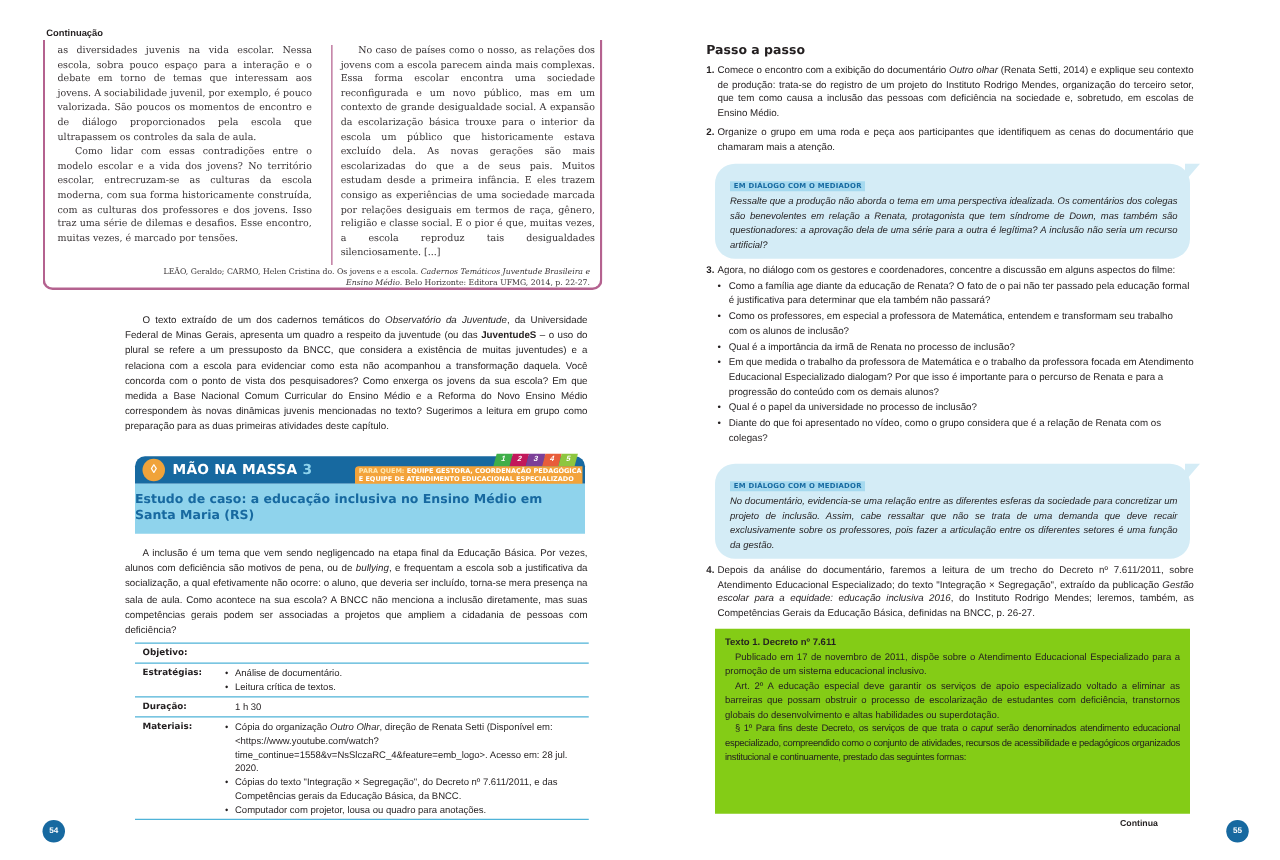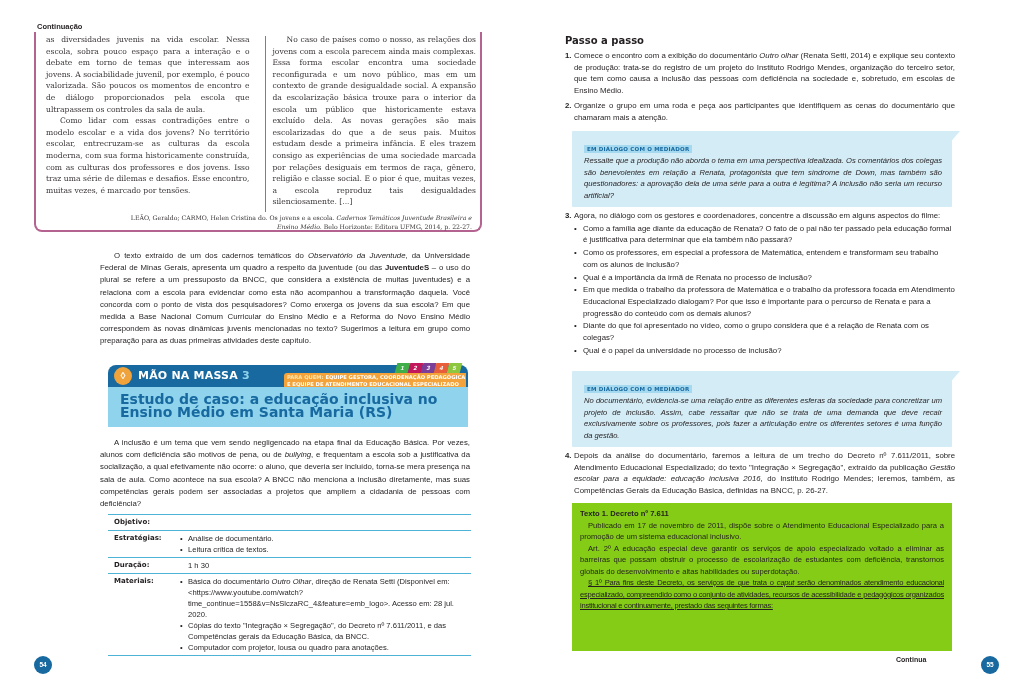--- a/index.html
+++ b/index.html
@@ -33,21 +33,21 @@
   
   .mm-banner { position: absolute; left: 108px; top: 365px; width: 360px; height: 70px; }
   .mm-top { position: absolute; left: 0; top: 0; width: 360px; height: 22px; background: #1769a0; border-radius: 8px 8px 0 0; }
   .mm-icon { position: absolute; left: 6px; top: 2px; width: 18px; height: 18px; border-radius: 50%; background: #f0a33a; color: #fff; font-size: 10px; line-height: 18px; text-align: center; font-weight: bold; }
   .mm-title { position: absolute; left: 30px; top: 4px; font-family: "DejaVu Sans", sans-serif; font-weight: bold; font-size: 11px; color: #fff; letter-spacing: 0.2px; }
   .mm-title .num { color: #8fd3ec; }
   .mm-para { position: absolute; left: 176px; top: 8px; width: 182px; height: 16px; background: #f3a33a; border-radius: 3px 0 0 0; padding: 1px 3px; font-family: "DejaVu Sans", sans-serif; font-weight: bold; font-size: 5.2px; line-height: 7px; color: #fff; white-space: nowrap; overflow: hidden; }
   .mm-para .lbl { color: #fde7b0; }
   .mm-levels { position: absolute; left: 288px; top: -2px; display: flex; }
   .mm-levels span { display: block; width: 13px; height: 10px; font-size: 6px; font-weight: bold; color: #fff; text-align: center; line-height: 10px; transform: skewX(-15deg); }
-  .mm-sub { position: absolute; left: 0; top: 22px; width: 360px; height: 40px; background: #8fd3ec; padding: 6px 12px; font-family: "DejaVu Sans", sans-serif; font-weight: bold; font-size: 14px; line-height: 13px; color: #1769a0; }
+  .mm-sub { position: absolute; left: 0; top: 22px; width: 360px; height: 40px; background: #8fd3ec; padding: 6px 0; font-family: "DejaVu Sans", sans-serif; font-weight: bold; font-size: 10px; line-height: 13px; color: #1769a0; }
 
   .case-text { position: absolute; left: 100px; top: 437px; width: 370px; font-size: 7.8px; line-height: 12.2px; text-align: justify; text-indent: 14px; }
   .case-text i { font-style: italic; }
 
   
   .info-table { position: absolute; left: 108px; top: 514px; width: 363px; border-top: 1.5px solid #4fb3d8; border-bottom: 1.5px solid #4fb3d8; font-size: 7.6px; line-height: 11px; }
   .info-row { display: flex; padding: 2px 0; border-bottom: 1px solid #4fb3d8; }
   .info-row:last-child { border-bottom: none; }
   .info-label { width: 62px; padding-left: 6px; font-family: "DejaVu Sans", sans-serif; font-weight: bold; font-size: 7px; }
   .info-vals { flex: 1; padding-left: 10px; }
@@ -62,29 +62,29 @@
   
   .rp-title { position: absolute; left: 565px; top: 35px; font-family: "DejaVu Sans", sans-serif; font-weight: bold; font-size: 10px; }
   .step { position: absolute; left: 565px; width: 390px; font-size: 7.8px; line-height: 11.7px; }
   .step .n { position: absolute; left: 0; top: 0; font-weight: bold; }
   .step .t { padding-left: 9px; text-align: justify; }
   .step .t i { font-style: italic; }
   .step ul { list-style: none; padding-left: 9px; margin-top: 1px; }
   .step li { position: relative; padding-left: 9px; margin-bottom: 1px; }
   .step li::before { content: "•"; position: absolute; left: 0; }
 
-  .mediator { position: absolute; left: 572px; width: 380px; background: #d4ecf6; border-radius: 1px; padding: 6px 10px 6px 12px; }
+  .mediator { position: absolute; left: 572px; width: 380px; background: #d4ecf6; border-radius: 16px; padding: 6px 10px 6px 12px; }
   .mediator::after { content: ""; position: absolute; right: -8px; top: 0; width: 0; height: 0; border-top: 14px solid #d4ecf6; border-right: 12px solid transparent; }
   .med-tag { display: inline-block; background: #a5d9ef; color: #1769a0; font-family: "DejaVu Sans", sans-serif; font-weight: bold; font-size: 5.5px; padding: 1px 3px; margin-bottom: 2px; letter-spacing: 0.2px; }
   .med-text { font-style: italic; font-size: 7.6px; line-height: 11.6px; color: #231f20; text-align: justify; }
 
   .texto-box { position: absolute; left: 572px; top: 503px; width: 380px; height: 148px; background: #84cc16; padding: 5px 8px; font-size: 7.6px; line-height: 11.5px; text-align: justify; }
   .texto-box .tt { font-weight: bold; }
   .texto-box p { text-indent: 8px; }
-  .texto-box p.cond { letter-spacing: -0.25px; text-decoration: underline; }
+  .texto-box p.cond { letter-spacing: -0.25px; }
   .texto-box i { font-style: italic; }
 
   .continua { position: absolute; left: 896px; top: 656px; font-size: 7px; font-weight: bold; }
 </style>
 </head>
 <body>
 
 <div class="page page-left">
   <div class="continuacao">Continuação</div>
 
@@ -142,21 +142,21 @@
     </div>
     <div class="info-row">
       <div class="info-label">Duração:</div>
       <div class="info-vals">
           <div class="plain">1 h 30</div>
         </div>
     </div>
     <div class="info-row">
       <div class="info-label">Materiais:</div>
       <div class="info-vals">
-        <div class="bul"><span>Básica do documentário </span><i>Outro Olhar</i><span>, direção de Renata Setti (Disponível em: &lt;https://www.youtube.com/watch?time_continue=1558&amp;v=NsSlczaRC_4&amp;feature=emb_logo&gt;. Acesso em: 28 jul. 2020.</span></div>
+        <div class="bul"><span>Cópia do organização </span><i>Outro Olhar</i><span>, direção de Renata Setti (Disponível em: &lt;https://www.youtube.com/watch?time_continue=1558&amp;v=NsSlczaRC_4&amp;feature=emb_logo&gt;. Acesso em: 28 jul. 2020.</span></div>
         <div class="bul">Cópias do texto "Integração × Segregação", do Decreto nº 7.611/2011, e das Competências gerais da Educação Básica, da BNCC.</div>
         <div class="bul">Computador com projetor, lousa ou quadro para anotações.</div>
       </div>
     </div>
   </div>
 
   <div class="page-num pn-left">54</div>
 </div>
 
 <div class="page page-right"></div>
@@ -179,22 +179,22 @@
 </div>
 
 <div class="step" style="top:210px;">
   <span class="n">3.</span>
   <div class="t">Agora, no diálogo com os gestores e coordenadores, concentre a discussão em alguns aspectos do filme:</div>
   <ul>
     <li>Como a família age diante da educação de Renata? O fato de o pai não ter passado pela educação formal é justificativa para determinar que ela também não passará?</li>
     <li>Como os professores, em especial a professora de Matemática, entendem e transformam seu trabalho com os alunos de inclusão?</li>
     <li>Qual é a importância da irmã de Renata no processo de inclusão?</li>
     <li>Em que medida o trabalho da professora de Matemática e o trabalho da professora focada em Atendimento Educacional Especializado dialogam? Por que isso é importante para o percurso de Renata e para a progressão do conteúdo com os demais alunos?</li>
+    <li>Qual é o papel da universidade no processo de inclusão?</li>
     <li>Diante do que foi apresentado no vídeo, como o grupo considera que é a relação de Renata com os colegas?</li>
-    <li>Qual é o papel da universidade no processo de inclusão?</li>
   </ul>
 </div>
 
 <div class="mediator" style="top:371px;">
   <div class="med-tag">EM DIÁLOGO COM O MEDIADOR</div>
   <div class="med-text">No documentário, evidencia-se uma relação entre as diferentes esferas da sociedade para concretizar um projeto de inclusão. Assim, cabe ressaltar que não se trata de uma demanda que deve recair exclusivamente sobre os professores, pois fazer a articulação entre os diferentes setores é uma função da gestão.</div>
 </div>
 
 <div class="step" style="top:450px;">
   <span class="n">4.</span>

